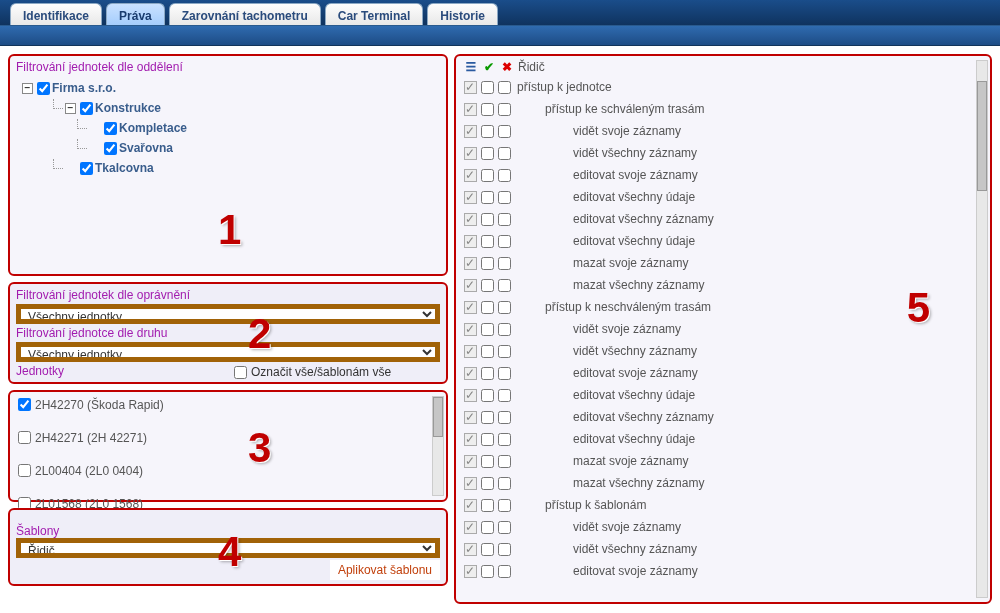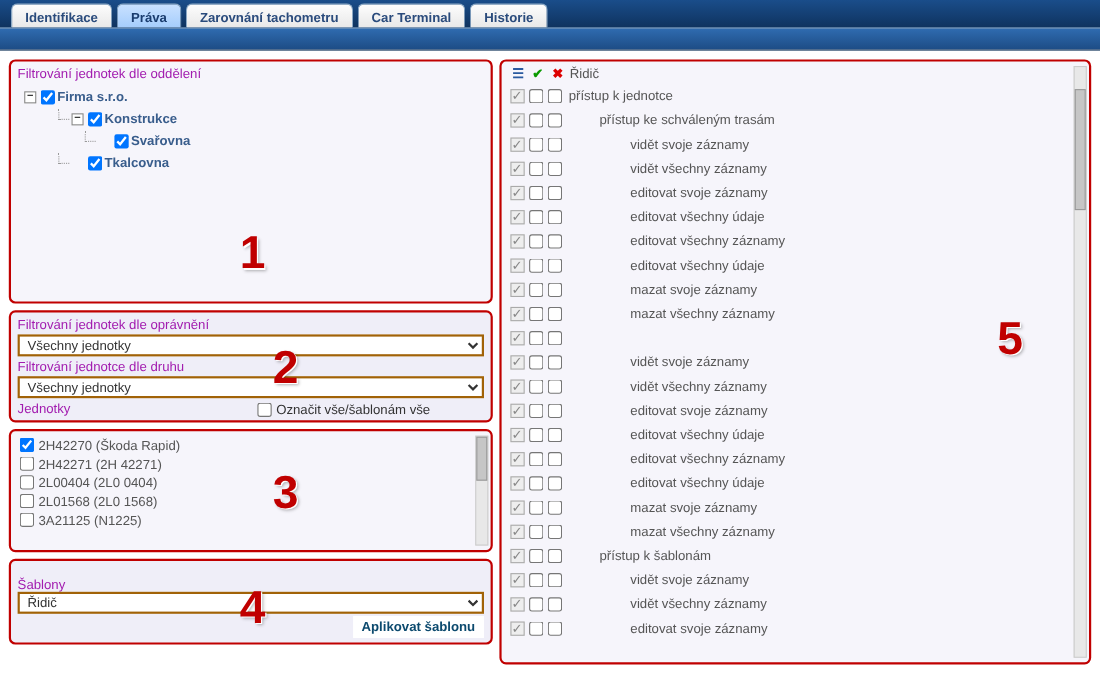--- a/index.html
+++ b/index.html
@@ -14,39 +14,39 @@
 .panel{border:2px solid #c00000;border-radius:6px;padding:4px 6px;position:relative;background:#f6f5fb}
 .panel.light{background:#efeef8}
 .plabel{font-size:12px;color:#a21caf;margin-bottom:2px}
 .tree{padding:2px 0 0 2px}
 .tree-row{display:flex;align-items:center;gap:2px;height:20px;color:#395d8c;font-weight:bold}
 .dotted{border-left:1px dotted #999;border-bottom:1px dotted #999;width:10px;height:10px;margin-right:0;margin-left:7px;margin-top:-9px}
 .expander{width:11px;height:11px;border:1px solid #888;background:#fff;display:flex;align-items:center;justify-content:center;font-size:10px;line-height:10px;font-weight:bold;cursor:pointer;margin-right:2px}
 .chk{width:13px;height:13px}
 .num-badge{position:absolute;font-size:42px;font-weight:bold;color:#c00000;text-shadow:1px 1px 0 #fff,2px 2px 3px rgba(0,0,0,0.3);pointer-events:none}
 .sel-row{display:flex;flex-direction:column;margin-bottom:2px}
-select{width:100%;height:20px;border:2px solid #a16207;background:#fff;font-size:12px;padding-left:3px}
-.units-list{display:flex;flex-direction:column;gap:0}
+select{width:100%;height:20px;border:5px solid #a16207;background:#fff;font-size:12px;padding-left:3px}
+.units-list{display:flex;flex-direction:column;gap:16px}
 .unit-row{display:flex;align-items:center;gap:4px;height:17px;padding-left:2px}
 .unit-row span{color:#555}
 .scrollbar-fake{position:absolute;right:2px;top:4px;bottom:4px;width:12px;background:#e8e8e8;border:1px solid #ccc}
 .scrollbar-fake .thumb{position:absolute;left:0;right:0;background:#c6c6c6;border:1px solid #999}
 .rights-head{display:flex;align-items:center;gap:4px;padding:0 4px;height:18px}
 .icon{width:14px;height:14px;display:inline-flex;align-items:center;justify-content:center;font-weight:bold}
 .rights-list{overflow:hidden;flex:1;position:relative;padding-left:4px}
 .right-row{display:flex;align-items:center;height:22px;gap:6px}
 .chk3{display:flex;gap:4px;align-items:center}
 .chk3 input{width:13px;height:13px}
 .chk-ro{appearance:none;width:13px;height:13px;border:1px solid #aaa;background:#eee;position:relative}
 .chk-ro::after{content:"✓";position:absolute;top:-2px;left:0;font-size:12px;color:#888}
 .indent1{padding-left:0}
 .indent2{padding-left:28px}
 .indent3{padding-left:56px}
 .rlabel{color:#555}
-.btn-apply{position:absolute;right:6px;bottom:4px;background:#fff;border:none;color:#0c4a6e;font-weight:bold;padding:3px 8px;cursor:pointer}
+.btn-apply{position:absolute;right:6px;bottom:4px;background:#fff;border:none;color:#c2410c;font-weight:normal;padding:3px 8px;cursor:pointer}
 .mark-all{display:flex;align-items:center;gap:4px;margin-left:170px;color:#555}
 .tree-lbl{color:#395d8c;font-weight:bold}
 .p1{height:222px}
 .p2{height:102px}
 .p3{height:112px;padding-right:16px}
 .p4{height:78px}
 .p5{flex:1;display:flex;flex-direction:column;padding:2px 16px 2px 4px}
 </style>
 </head>
 <body>
@@ -69,20 +69,26 @@
           <div class="tree-row" style="padding-left: 4px;">
             <span class="expander">−</span>
             <input type="checkbox" class="chk" checked="" style="">
             <span class="tree-lbl">Firma s.r.o.</span>
           </div>
           <div class="tree-row" style="padding-left: 28px;">
             <span class="dotted"></span>
             <span class="expander">−</span>
             <input type="checkbox" class="chk" checked="" style="">
             <span class="tree-lbl">Konstrukce</span>
+          </div>
+          <div class="tree-row" style="padding-left: 52px;">
+            <span class="dotted"></span>
+            <span style="width: 13px;"></span>
+            <input type="checkbox" class="chk" checked="" style="">
+            <span class="tree-lbl">Kompletace</span>
           </div>
           <div class="tree-row" style="padding-left: 52px;">
             <span class="dotted"></span>
             <span style="width: 13px;"></span>
             <input type="checkbox" class="chk" checked="" style="">
             <span class="tree-lbl">Svařovna</span>
           </div>
           <div class="tree-row" style="padding-left: 28px;">
             <span class="dotted"></span>
             <span style="width: 13px;"></span>
@@ -239,20 +245,21 @@
               <input type="checkbox" class="chk" style="">
             </div>
             <span class="rlabel indent3">mazat všechny záznamy</span>
           </div>
           <div class="right-row">
             <div class="chk3">
               <span class="chk-ro"></span>
               <input type="checkbox" class="chk" style="">
               <input type="checkbox" class="chk" style="">
             </div>
+            <span class="rlabel indent2">přístup k neschváleným trasám</span>
           </div>
           <div class="right-row">
             <div class="chk3">
               <span class="chk-ro"></span>
               <input type="checkbox" class="chk" style="">
               <input type="checkbox" class="chk" style="">
             </div>
             <span class="rlabel indent3">vidět svoje záznamy</span>
           </div>
           <div class="right-row">

